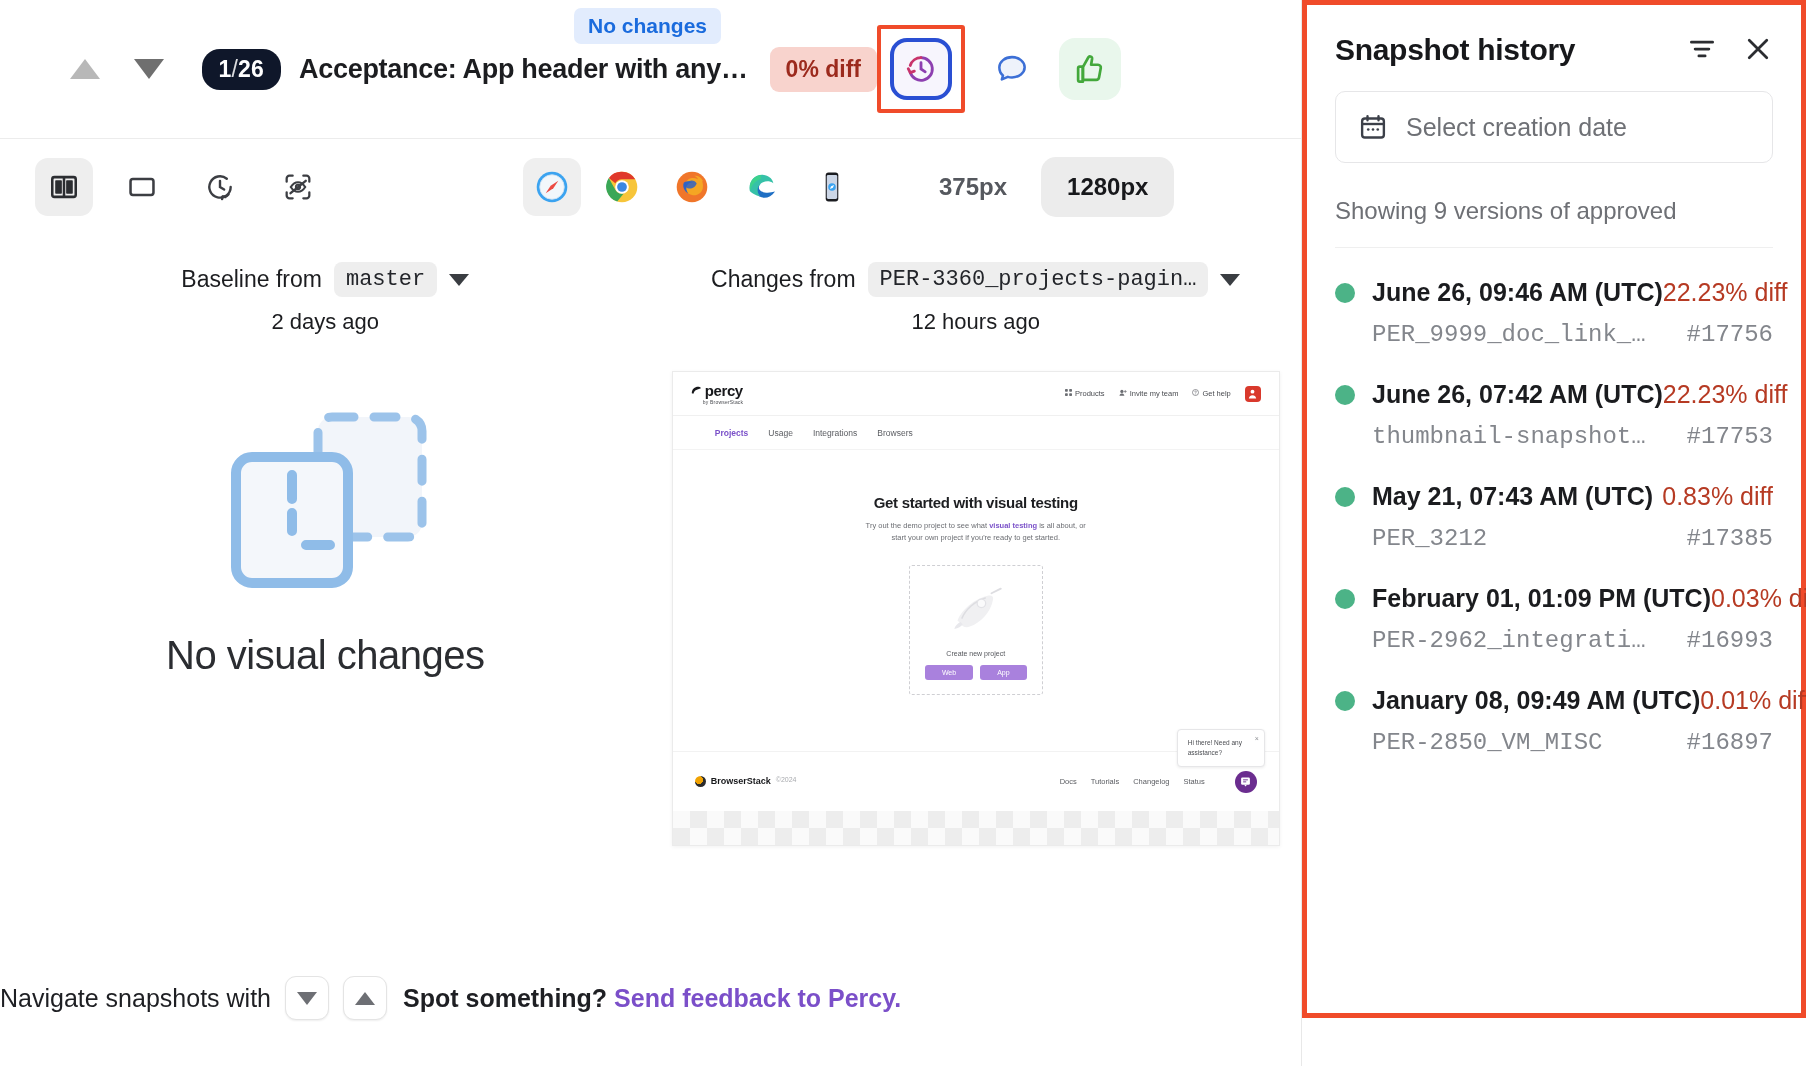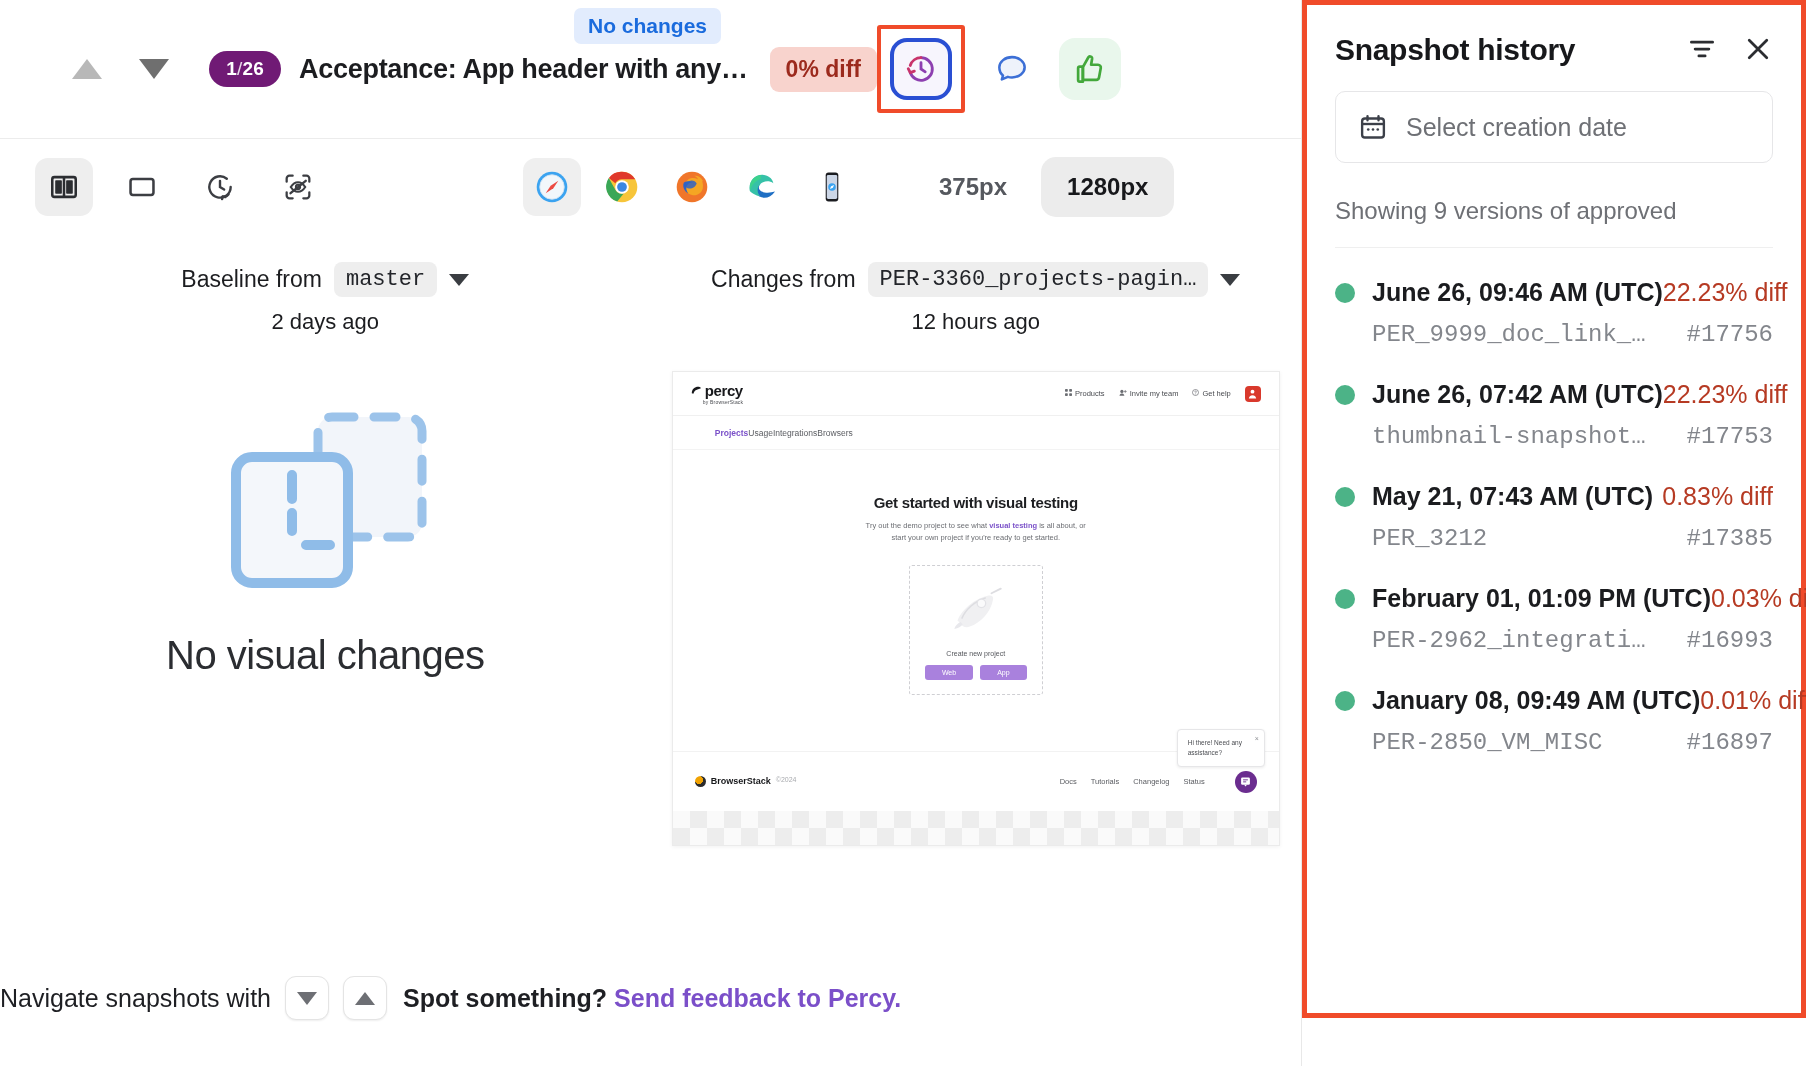--- a/index.html
+++ b/index.html
@@ -42,25 +42,25 @@
     border-bottom: 20px solid #b8b8b8;
   }
   .tri-down {
     width: 0; height: 0;
     border-left: 15px solid transparent;
     border-right: 15px solid transparent;
     border-top: 20px solid #6f6f6f;
   }
   .counter {
     margin-left: 32px;
-    background: #701a75;
+    background: #0f172a;
     color: #fff;
     border-radius: 18px;
     padding: 7px 17px;
-    font-size: 19px;
+    font-size: 23px;
     font-weight: 700;
     letter-spacing: .2px;
     white-space: nowrap;
   }
   .counter .sep { font-weight: 400; opacity: .85; }
   .snap-title {
     margin-left: 18px;
     font-size: 27px;
     font-weight: 700;
     color: #1c1d20;
@@ -227,21 +227,21 @@
   }
   .pv-logo .by { font-size: 5px; color: #4b4d52; letter-spacing: .2px; margin-left: 12px; margin-top: 2px; }
   .pv-top-links { margin-left: auto; display: flex; align-items: center; gap: 14px; }
   .pv-top-link { font-size: 7.5px; color: #4a4c51; display: flex; align-items: flex-start; gap: 3px; }
   .pv-avatar {
     width: 16px; height: 16px; border-radius: 4px;
     background: #d9392c;
     display: flex; align-items: center; justify-content: center;
   }
   .pv-nav {
-    height: 34px; display: flex; align-items: center; gap: 0;
+    height: 34px; display: flex; align-items: center; gap: 20px;
     padding: 0 42px; border-bottom: 1px solid #f3f3f3;
   }
   .pv-nav span { font-size: 8.5px; color: #5a5c61; }
   .pv-nav span.sel { color: #7b52c9; font-weight: 700; }
   .pv-body { padding: 44px 0 0; text-align: center; }
   .pv-h1 { font-size: 15px; font-weight: 700; color: #1d1e21; letter-spacing: -.3px; }
   .pv-p { margin-top: 9px; font-size: 7.5px; color: #6c6e73; line-height: 1.55; }
   .pv-p a { color: #7b52c9; font-weight: 700; text-decoration: none; }
   .pv-card {
     margin: 22px auto 0;

